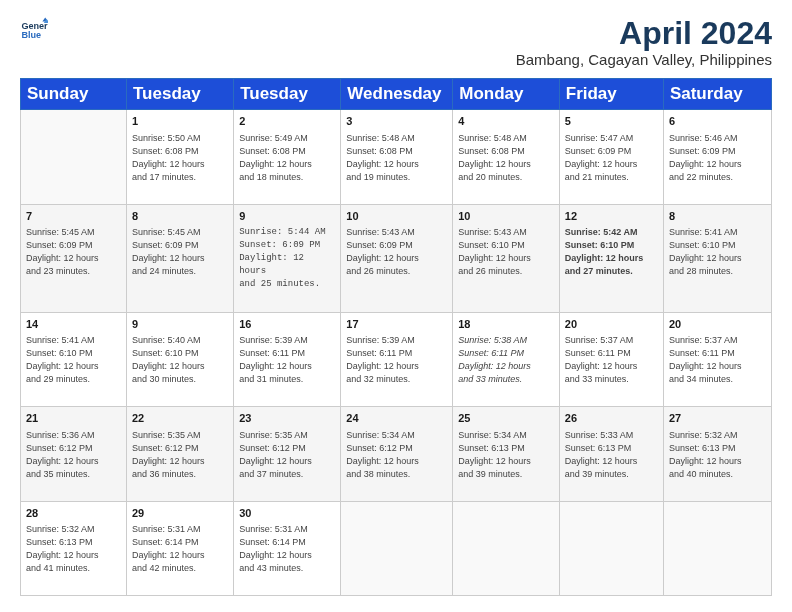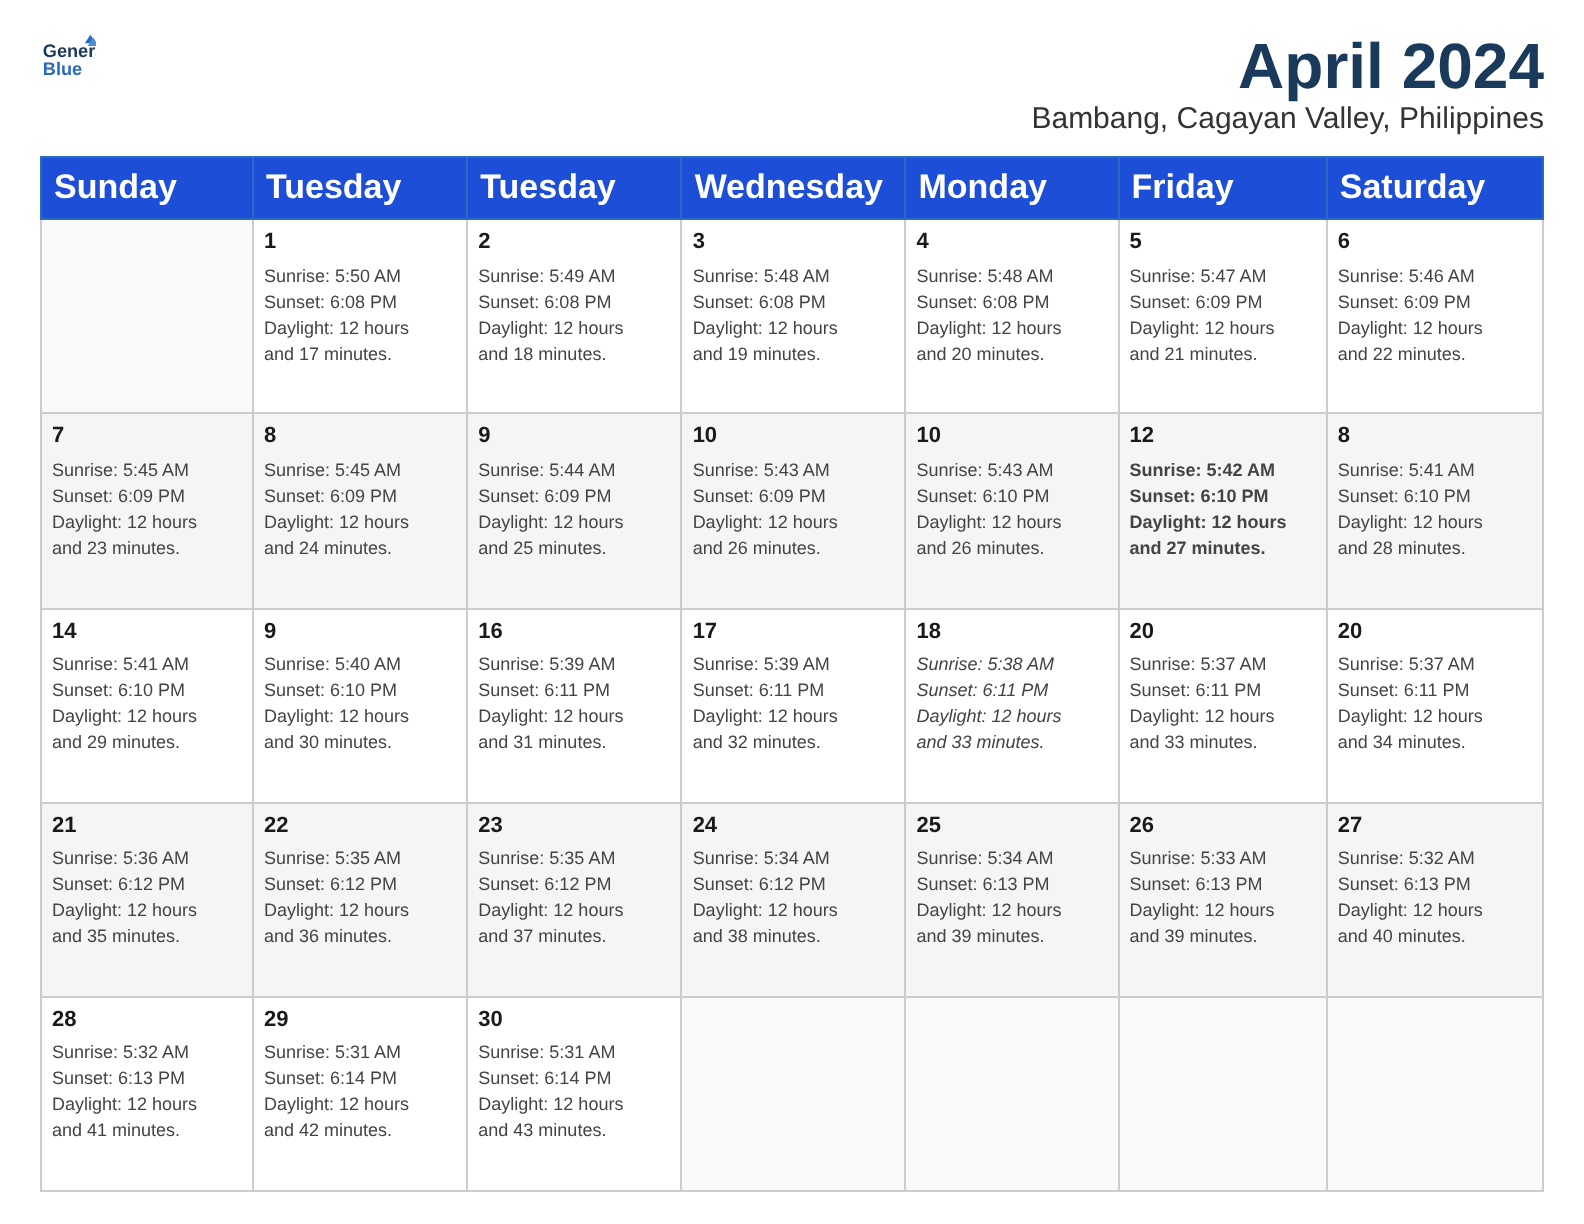--- a/index.html
+++ b/index.html
@@ -180,21 +180,21 @@
           </td>
           <td class="row-shade">
             <span class="day-number">8</span>
             <div class="day-info" style="white-space: pre-line;">Sunrise: 5:45 AM
 Sunset: 6:09 PM
 Daylight: 12 hours
 and 24 minutes.</div>
           </td>
           <td class="row-shade">
             <span class="day-number">9</span>
-            <div class="day-info" style="white-space: pre-line;">Sunrise: 5:44 AM
+            <div class="day-info" style="white-space: pre-line; font-family: Liberation Mono, monospace;">Sunrise: 5:44 AM
 Sunset: 6:09 PM
 Daylight: 12 hours
 and 25 minutes.</div>
           </td>
           <td class="row-shade">
             <span class="day-number">10</span>
             <div class="day-info" style="white-space: pre-line;">Sunrise: 5:43 AM
 Sunset: 6:09 PM
 Daylight: 12 hours
 and 26 minutes.</div>

